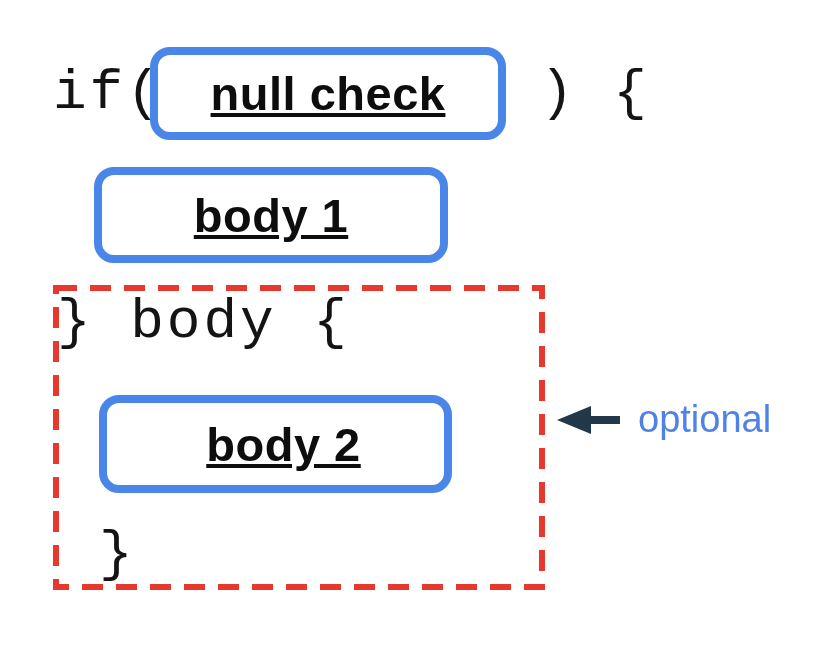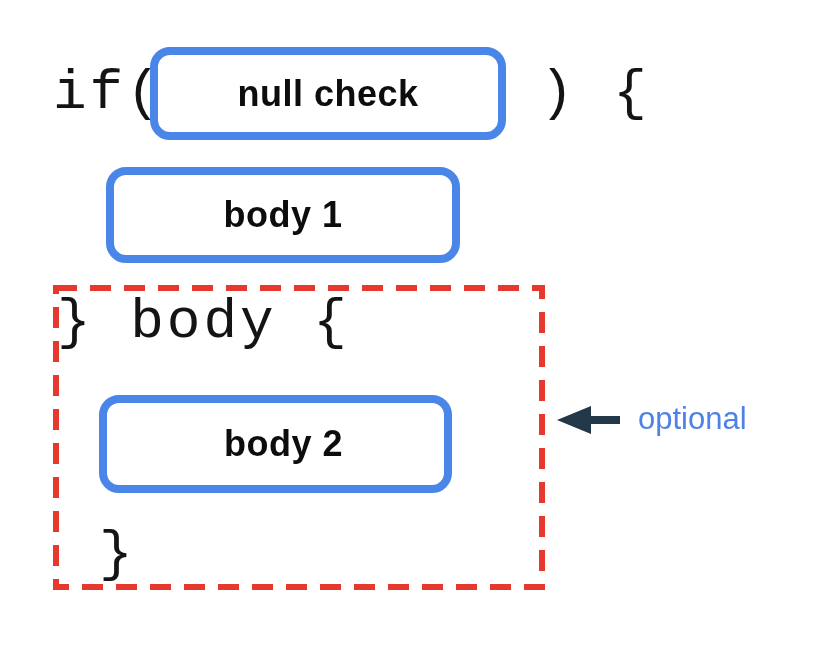--- a/index.html
+++ b/index.html
@@ -33,28 +33,29 @@
     border-radius: 20px;
     background: #ffffff;
     display: flex;
     align-items: center;
     justify-content: center;
     z-index: 3;
   }
   .block-label {
     font-family: "Liberation Sans", "DejaVu Sans", sans-serif;
     font-weight: 700;
-    font-size: 36px;
+    font-size: 47px;
     color: var(--color-label-text, #0d0d0d);
     letter-spacing: 0.5px;
+    text-decoration: underline;
   }
   #code-if-open   { left: 25px;  top: 65px;  }
   #condition-box  { left: 150px; top: 47px;  width: 356px; height: 93px; }
   #code-if-close  { left: 512px; top: 65px;  }
-  #body1-box      { left: 106px; top: 167px; width: 354px; height: 96px; justify-content: center; }
+  #body1-box      { left: 94px; top: 167px; width: 354px; height: 96px; justify-content: center; }
   #code-else-line { left: 29px;  top: 294px; }
   #body2-box      { left: 99px;  top: 395px; width: 353px; height: 98px; padding-left: 16px; }
   #code-close-brace { left: 71px; top: 526px; }
   .overlay-svg {
     position: absolute;
     left: 0;
     top: 0;
     z-index: 4;
     pointer-events: none;
   }
@@ -66,21 +67,21 @@
   }
   .arrow-shape {
     fill: var(--color-arrow, #223748);
     stroke: none;
   }
   #optional-label {
     position: absolute;
     left: 638px;
     top: 399px;
     font-family: "Liberation Sans", "DejaVu Sans", sans-serif;
-    font-size: 31px;
+    font-size: 38px;
     line-height: 40px;
     color: var(--color-annotation-text, #4e82e8);
     z-index: 2;
   }
 </style>
 </head>
 <body>
 
 <div class="canvas">
 

